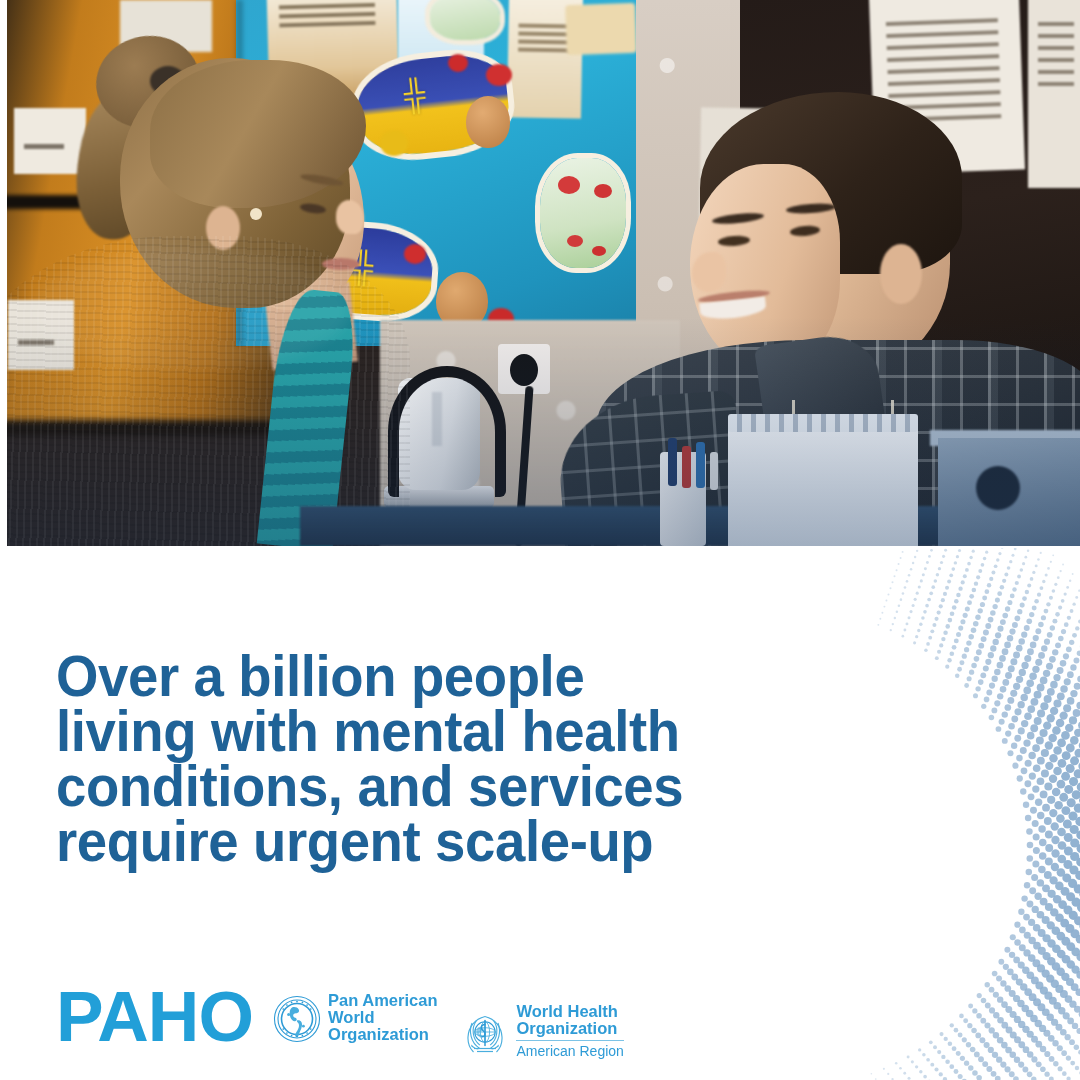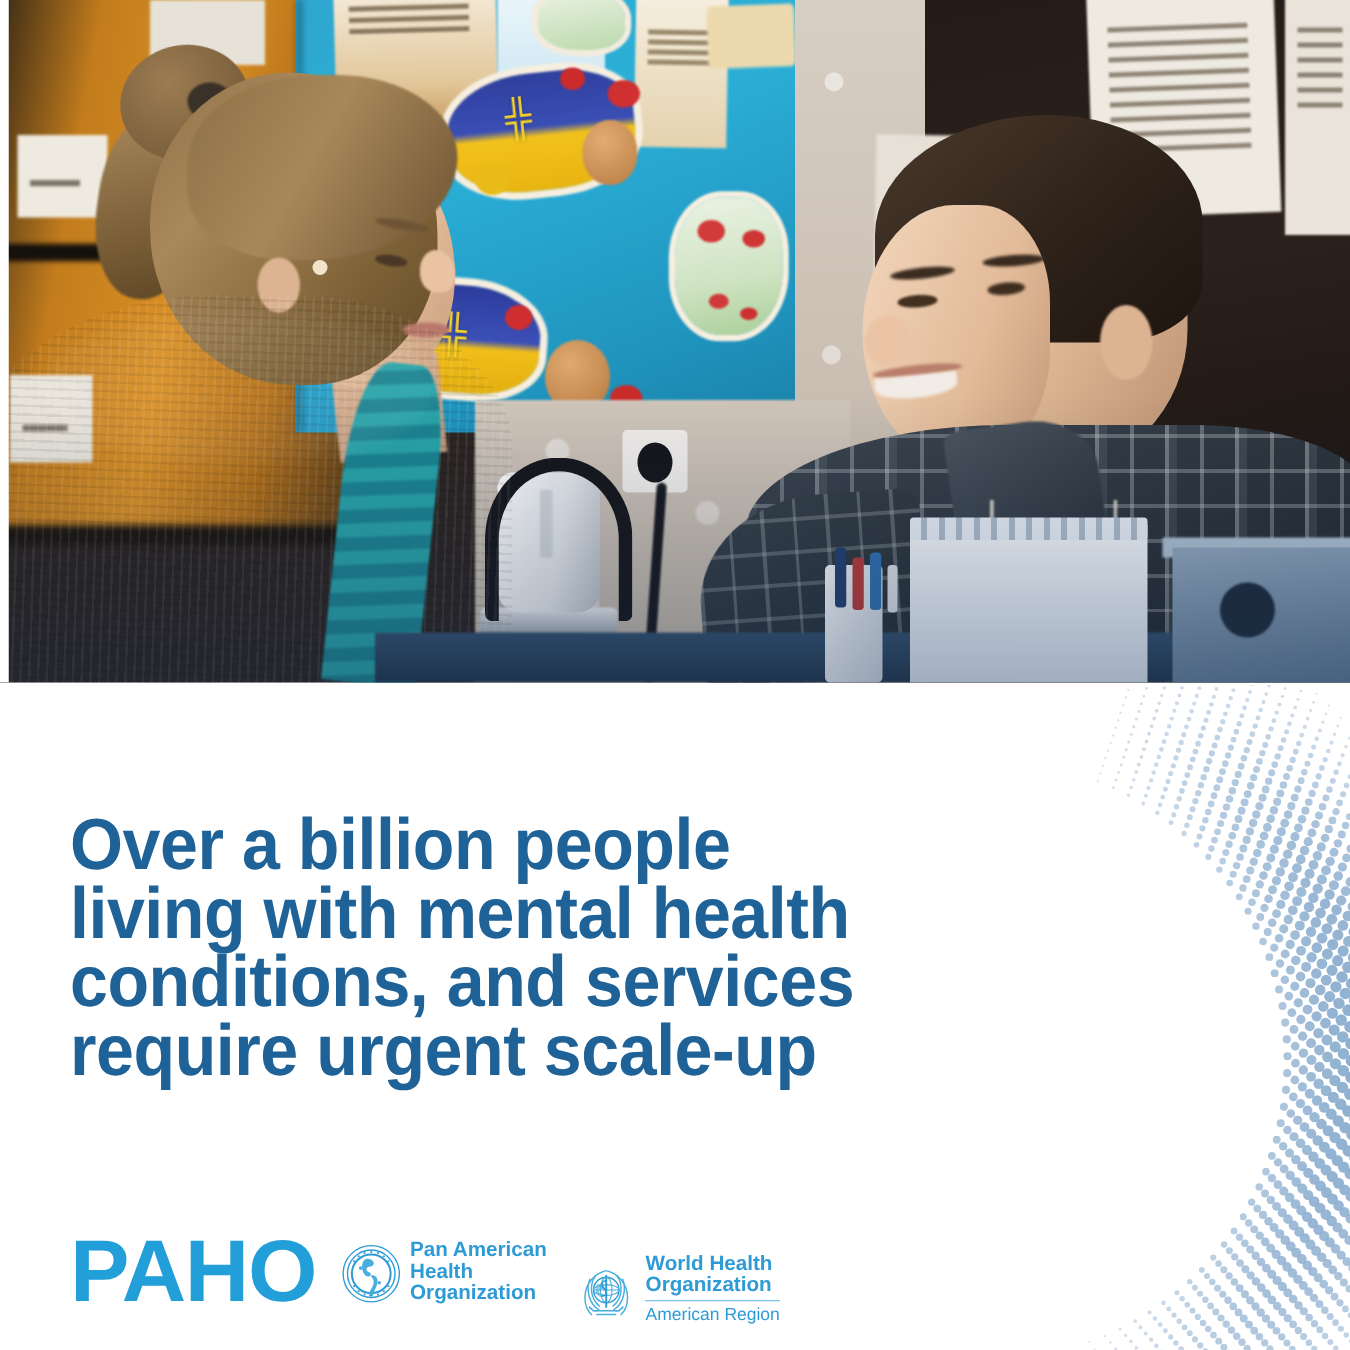--- a/index.html
+++ b/index.html
@@ -1262,21 +1262,21 @@
           <circle cx="18.6" cy="40.6" r="0.85"></circle>
             <circle cx="29.4" cy="40.6" r="0.85"></circle>
           <circle cx="13.9" cy="38" r="0.85"></circle>
             <circle cx="34.1" cy="38" r="0.85"></circle>
           <circle cx="10.3" cy="34" r="0.85"></circle>
             <circle cx="37.7" cy="34" r="0.85"></circle>
         </g>
       </svg>
       <div class="lk-txt">
         <div>Pan American</div>
-        <div>Health</div>
+        <div>World</div>
         <div>Organization</div>
       </div>
     </div>
 
     <div class="lk">
       <svg class="lk-mark" width="48" height="48" viewBox="0 0 48 48">
         <g fill="none" stroke="#49AEDE" stroke-width="1.15">
           <path d="M24 5.5C14 8 7.5 16 7 26c-.3 6 1.8 11.5 5.5 15"></path>
           <path d="M24 5.5C34 8 40.5 16 41 26c.3 6-1.8 11.5-5.5 15"></path>
           <path d="M11 12c-1.6 4-2 9-.8 13.6 1.2 4.8 4.2 9 8.3 11.6"></path>

